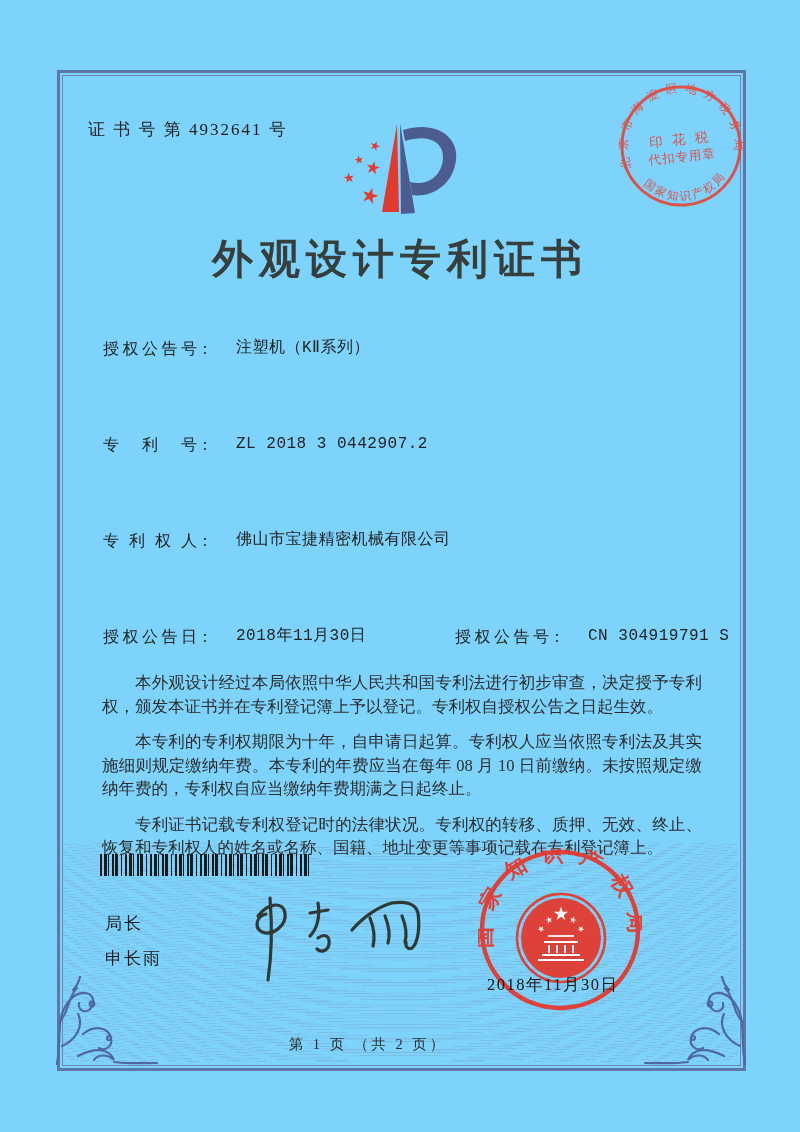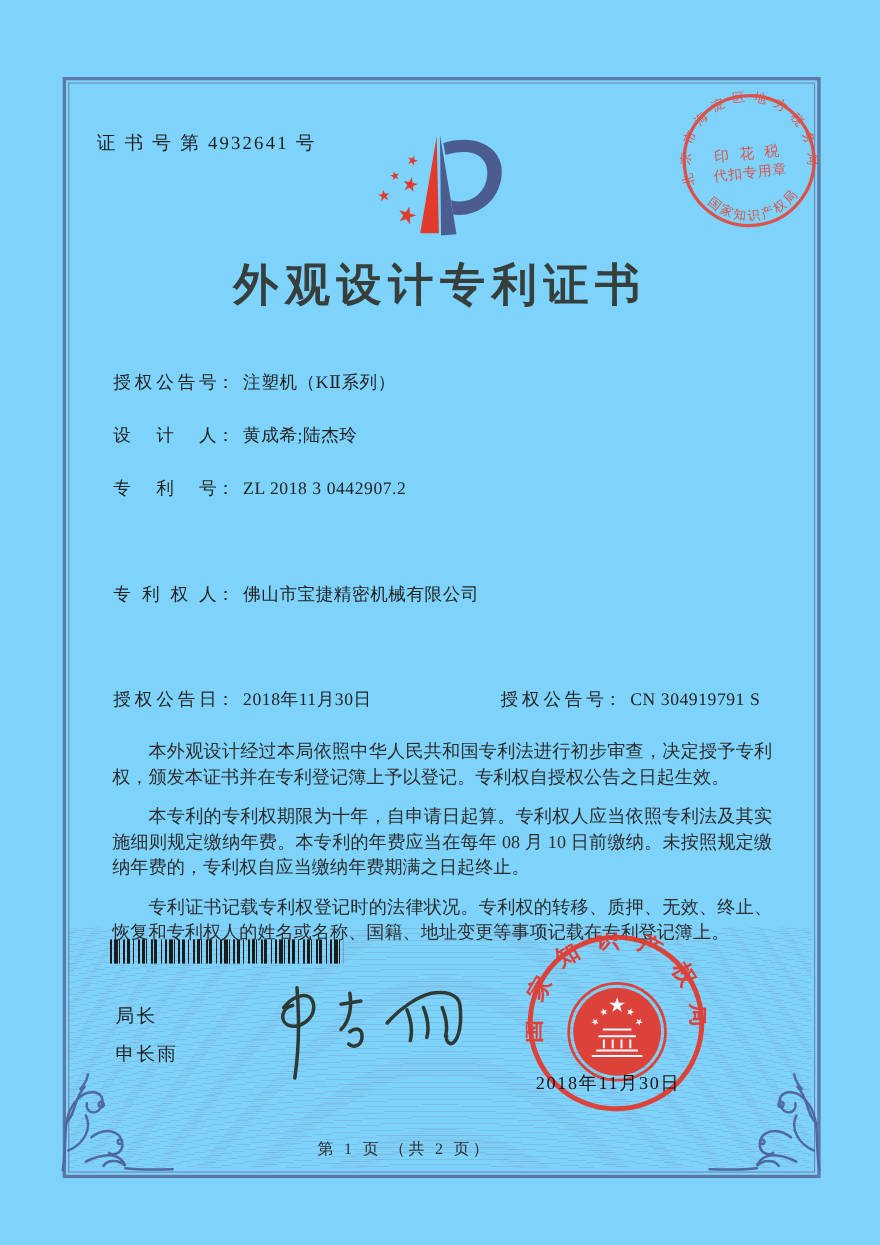--- a/index.html
+++ b/index.html
@@ -12,21 +12,21 @@
         repeating-radial-gradient(ellipse 150% 120% at 50% 330%, rgba(125,140,175,.28) 0 1px, rgba(0,0,0,0) 1px 6px),
         repeating-radial-gradient(ellipse 160% 130% at 50% -230%, rgba(125,140,175,.16) 0 1px, rgba(0,0,0,0) 1px 7px);}
   .cert-no{position:absolute;left:88px;top:118px;font-size:17px;letter-spacing:2px;color:#1f1f1f;z-index:2;}
   .logo{position:absolute;left:335px;top:110px;z-index:2;}
   .tax-stamp{position:absolute;left:618px;top:83px;z-index:3;opacity:.92;}
   .title{position:absolute;left:0;right:0;top:232px;margin:0;text-align:center;
          font-size:41px;font-weight:700;letter-spacing:6px;color:#373f3d;z-index:2;}
   .row{position:absolute;left:103px;font-size:16px;color:#232323;z-index:2;line-height:23px;}
   .lbl{display:inline-block;width:94px;text-align:justify;text-align-last:justify;vertical-align:top;}
   .colon{vertical-align:top;}
-  .val{margin-left:8px;display:inline-block;vertical-align:top;white-space:pre-line;max-width:500px;letter-spacing:.5px;}
+  .val{margin-left:23px;display:inline-block;vertical-align:top;white-space:pre-line;max-width:500px;letter-spacing:.5px;font-family:Liberation Mono, monospace;}
   .grant-no{position:absolute;left:352px;top:0;white-space:nowrap;}
   .bodytext{position:absolute;left:90px;top:659px;width:624px;z-index:2;
             font-size:16.5px;line-height:23.5px;color:#2d2d2d;text-align:justify;}
   .bodytext p{margin:12px;text-indent:2em;}
   .barcode{position:absolute;left:100px;top:854px;width:212px;height:22px;z-index:2;
       background-image:repeating-linear-gradient(90deg,
         #1b1b1b 0 2px, rgba(0,0,0,0) 2px 4px,
         #1b1b1b 4px 7px, rgba(0,0,0,0) 7px 8px,
         #1b1b1b 8px 9px, rgba(0,0,0,0) 9px 12px,
         #1b1b1b 12px 14px, rgba(0,0,0,0) 14px 15px,
@@ -89,23 +89,20 @@
       <text font-size="11.5" letter-spacing="2">
         <textPath href="#taxBottom" startOffset="50%" text-anchor="middle">国家知识产权局</textPath>
       </text>
     </g>
   </svg>
 
   <h1 class="title">外观设计专利证书</h1>
 
   <div class="row" style="top:337px">
     <span class="lbl">授权公告号</span><span class="colon">：</span><span class="val">注塑机（KⅡ系列）</span>
-  </div>
-  <div class="row" style="top:385px">
-    <span class="lbl">设计人</span><span class="colon">：</span><span class="val">黄成希;陆杰玲</span>
   </div>
   <div class="row" style="top:433px">
     <span class="lbl">专利号</span><span class="colon">：</span><span class="val">ZL 2018 3 0442907.2</span>
   </div>
   <div class="row" style="top:529px">
     <span class="lbl">专利权人</span><span class="colon">：</span><span class="val">佛山市宝捷精密机械有限公司</span>
   </div>
   <div class="row" style="top:625px;right:60px">
     <span class="lbl">授权公告日</span><span class="colon">：</span><span class="val">2018年11月30日</span>
     <span class="grant-no"><span class="lbl">授权公告号</span><span class="colon">：</span><span class="val">CN 304919791 S</span></span>

